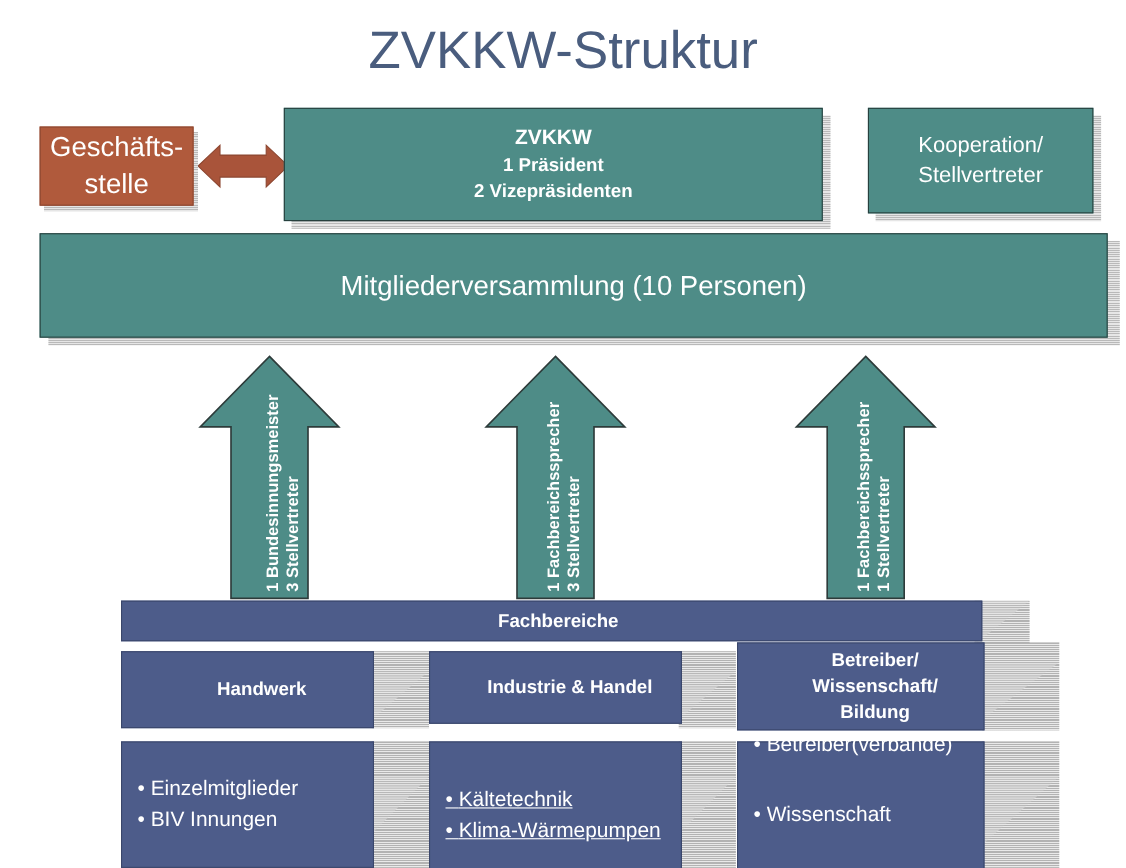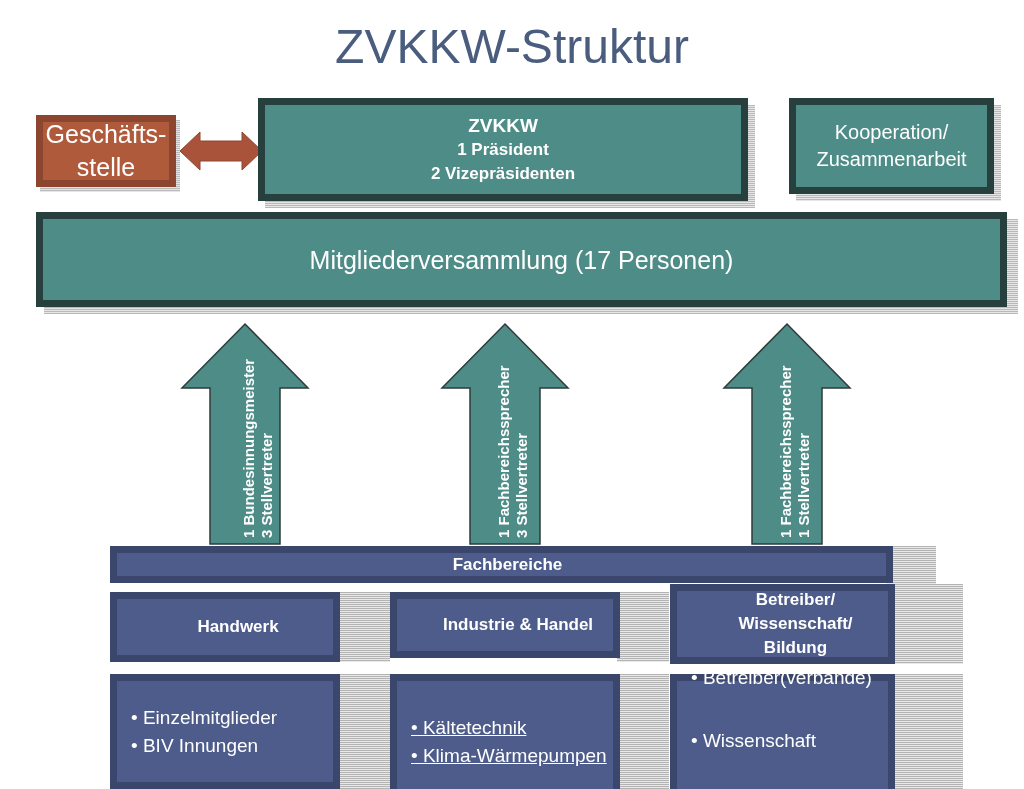--- a/index.html
+++ b/index.html
@@ -30,21 +30,21 @@
     line-height: 58px;
     color: #4A5D7E;
     font-weight: 400;
     letter-spacing: 0px;
   }
 
   
   .box {
     position: absolute;
     box-sizing: border-box;
-    border: 7px solid #c4b5fd;
+    border: 1px solid #c4b5fd;
     display: flex;
     flex-direction: column;
     align-items: center;
     justify-content: center;
     color: #ffffff;
     text-align: center;
   }
   .teal   { background: #4E8C87; border-color: #27403e; }
   .brown  { background: #B05A3C; border-color: #8c4630; }
   .blue   { background: #4D5C8A; border-color: #3a466b; padding-left: 12px; }
@@ -128,26 +128,26 @@
   <div class="shadow-rect" style="left:265px; top:105px; width:490px; height:103px;"></div>
   <div class="box teal" style="left:258px; top:98px; width:490px; height:103px;justify-content:center;">
     <div class="t-zvkkw-title">ZVKKW</div>
     <div class="t-zvkkw-sub">1 Präsident</div>
     <div class="t-zvkkw-sub">2 Vizepräsidenten</div>
   </div>
 
   <div class="shadow-rect" style="left:796px; top:105px; width:205px; height:96px;"></div>
   <div class="box teal" style="left:789px; top:98px; width:205px; height:96px;">
     <div class="t-coop">Kooperation/</div>
-    <div class="t-coop">Zusammenarbeit</div>
+    <div class="t-coop">Stellvertreter</div>
   </div>
 
   <div class="shadow-rect" style="left:44px; top:219px; width:974px; height:95px;"></div>
   <div class="box teal" style="left:36px; top:212px; width:971px; height:95px;">
-    <div class="t-mv">Mitgliederversammlung (17 Personen)</div>
+    <div class="t-mv">Mitgliederversammlung (10 Personen)</div>
   </div>
 
   <svg class="up-arrow" style="left:180px; top:322px;" width="130" height="224" viewBox="0 0 130 224">
     <polygon points="65,2 128,66 100,66 100,222 30,222 30,66 2,66" fill="#4E8C87" stroke="#2d3b3a" stroke-width="1.5"></polygon>
   </svg>
   <div class="arrow-label" style="left:240px; top:538px;">1 Bundesinnungsmeister</div>
   <div class="arrow-label" style="left:258px; top:538px;">3 Stellvertreter</div>
 
   <svg class="up-arrow" style="left:440px; top:322px;" width="130" height="224" viewBox="0 0 130 224">
     <polygon points="65,2 128,66 100,66 100,222 30,222 30,66 2,66" fill="#4E8C87" stroke="#2d3b3a" stroke-width="1.5"></polygon>

